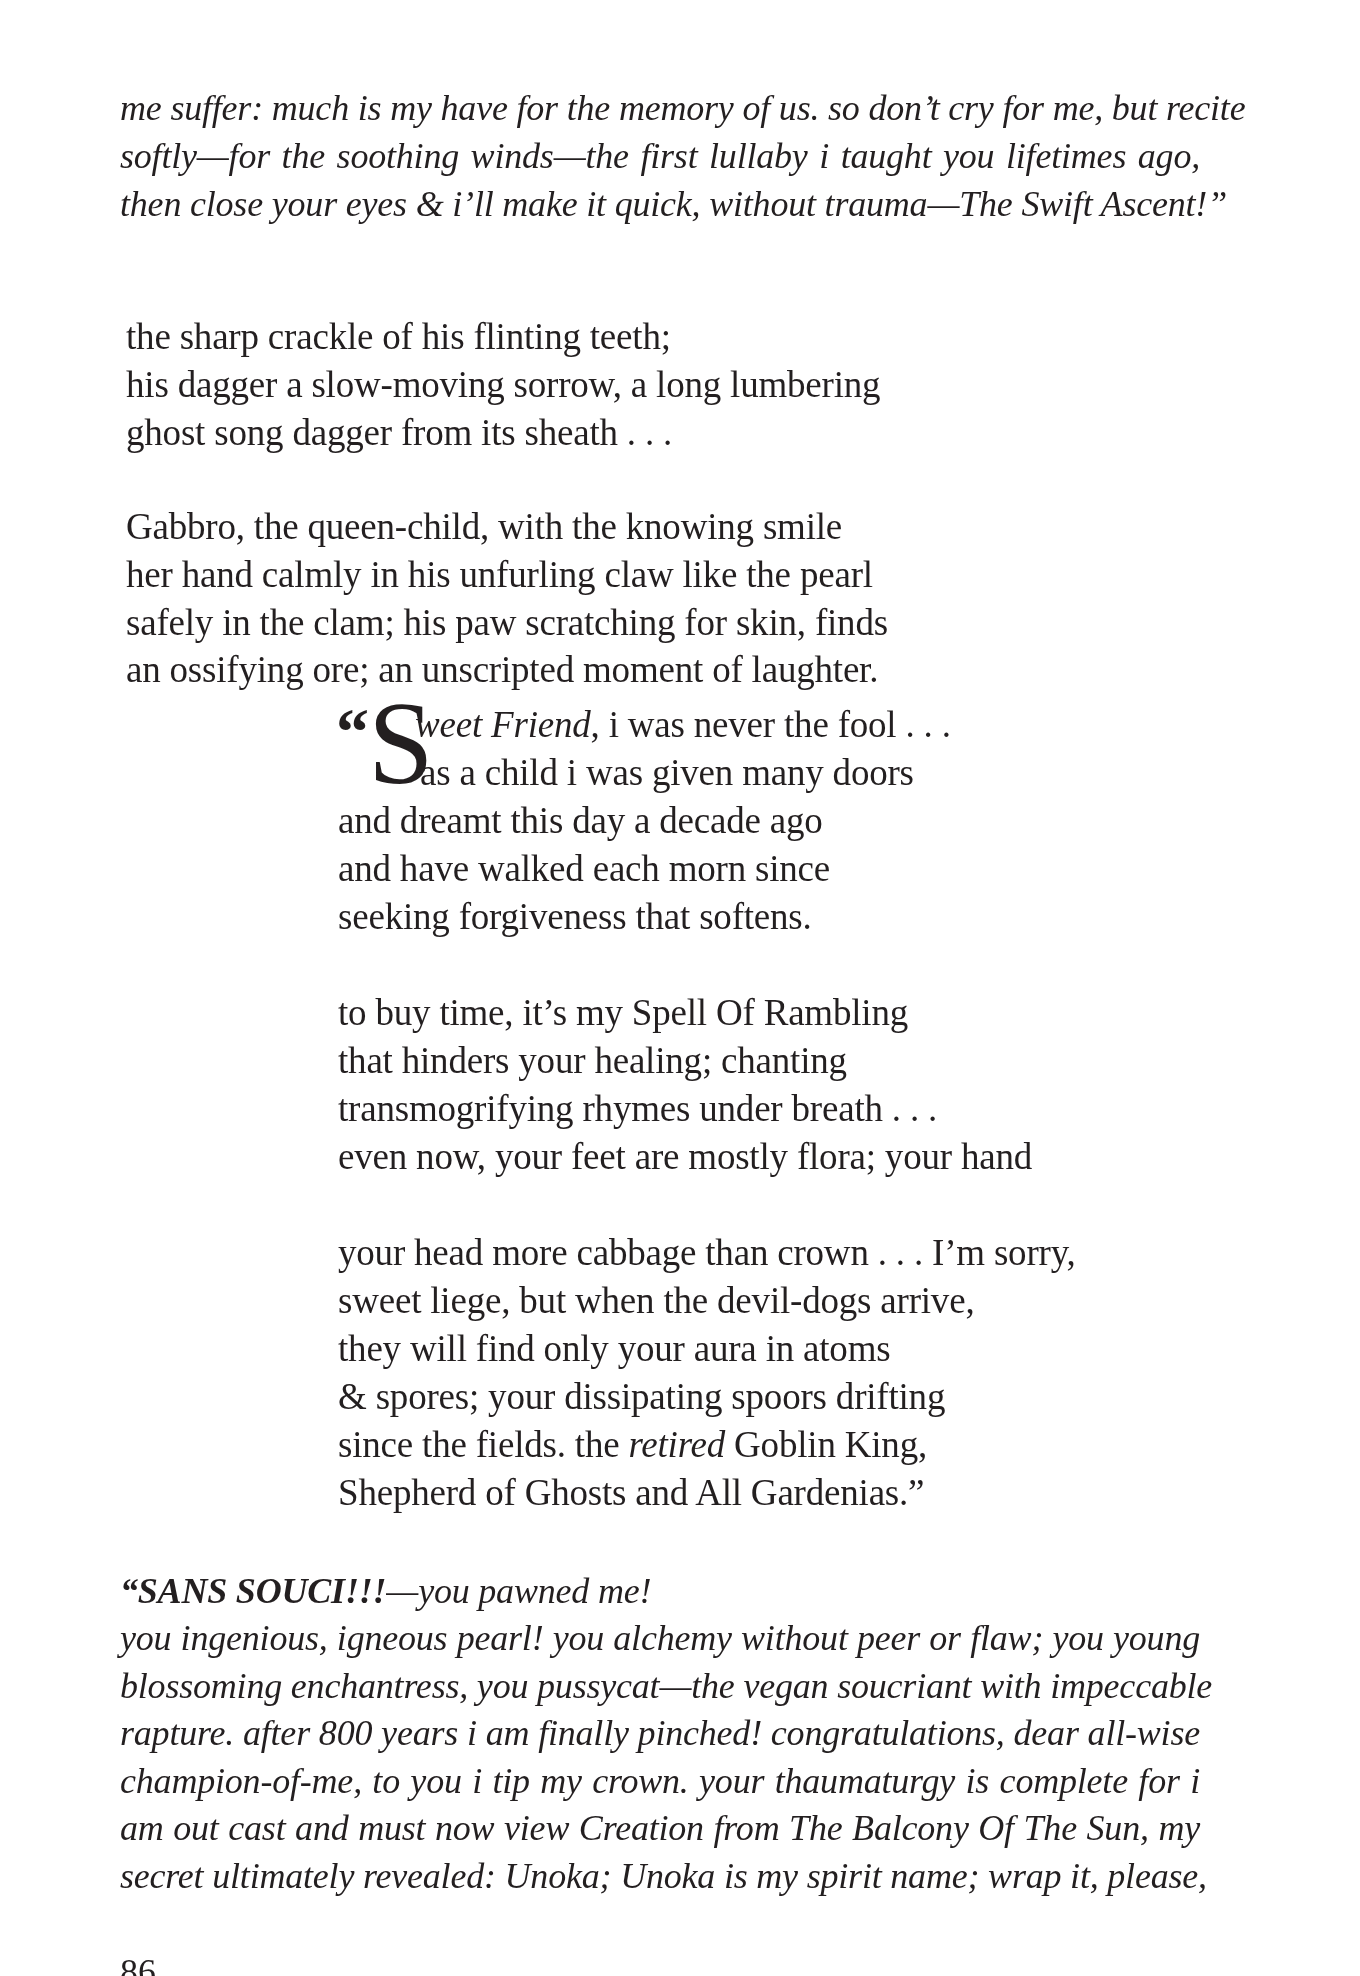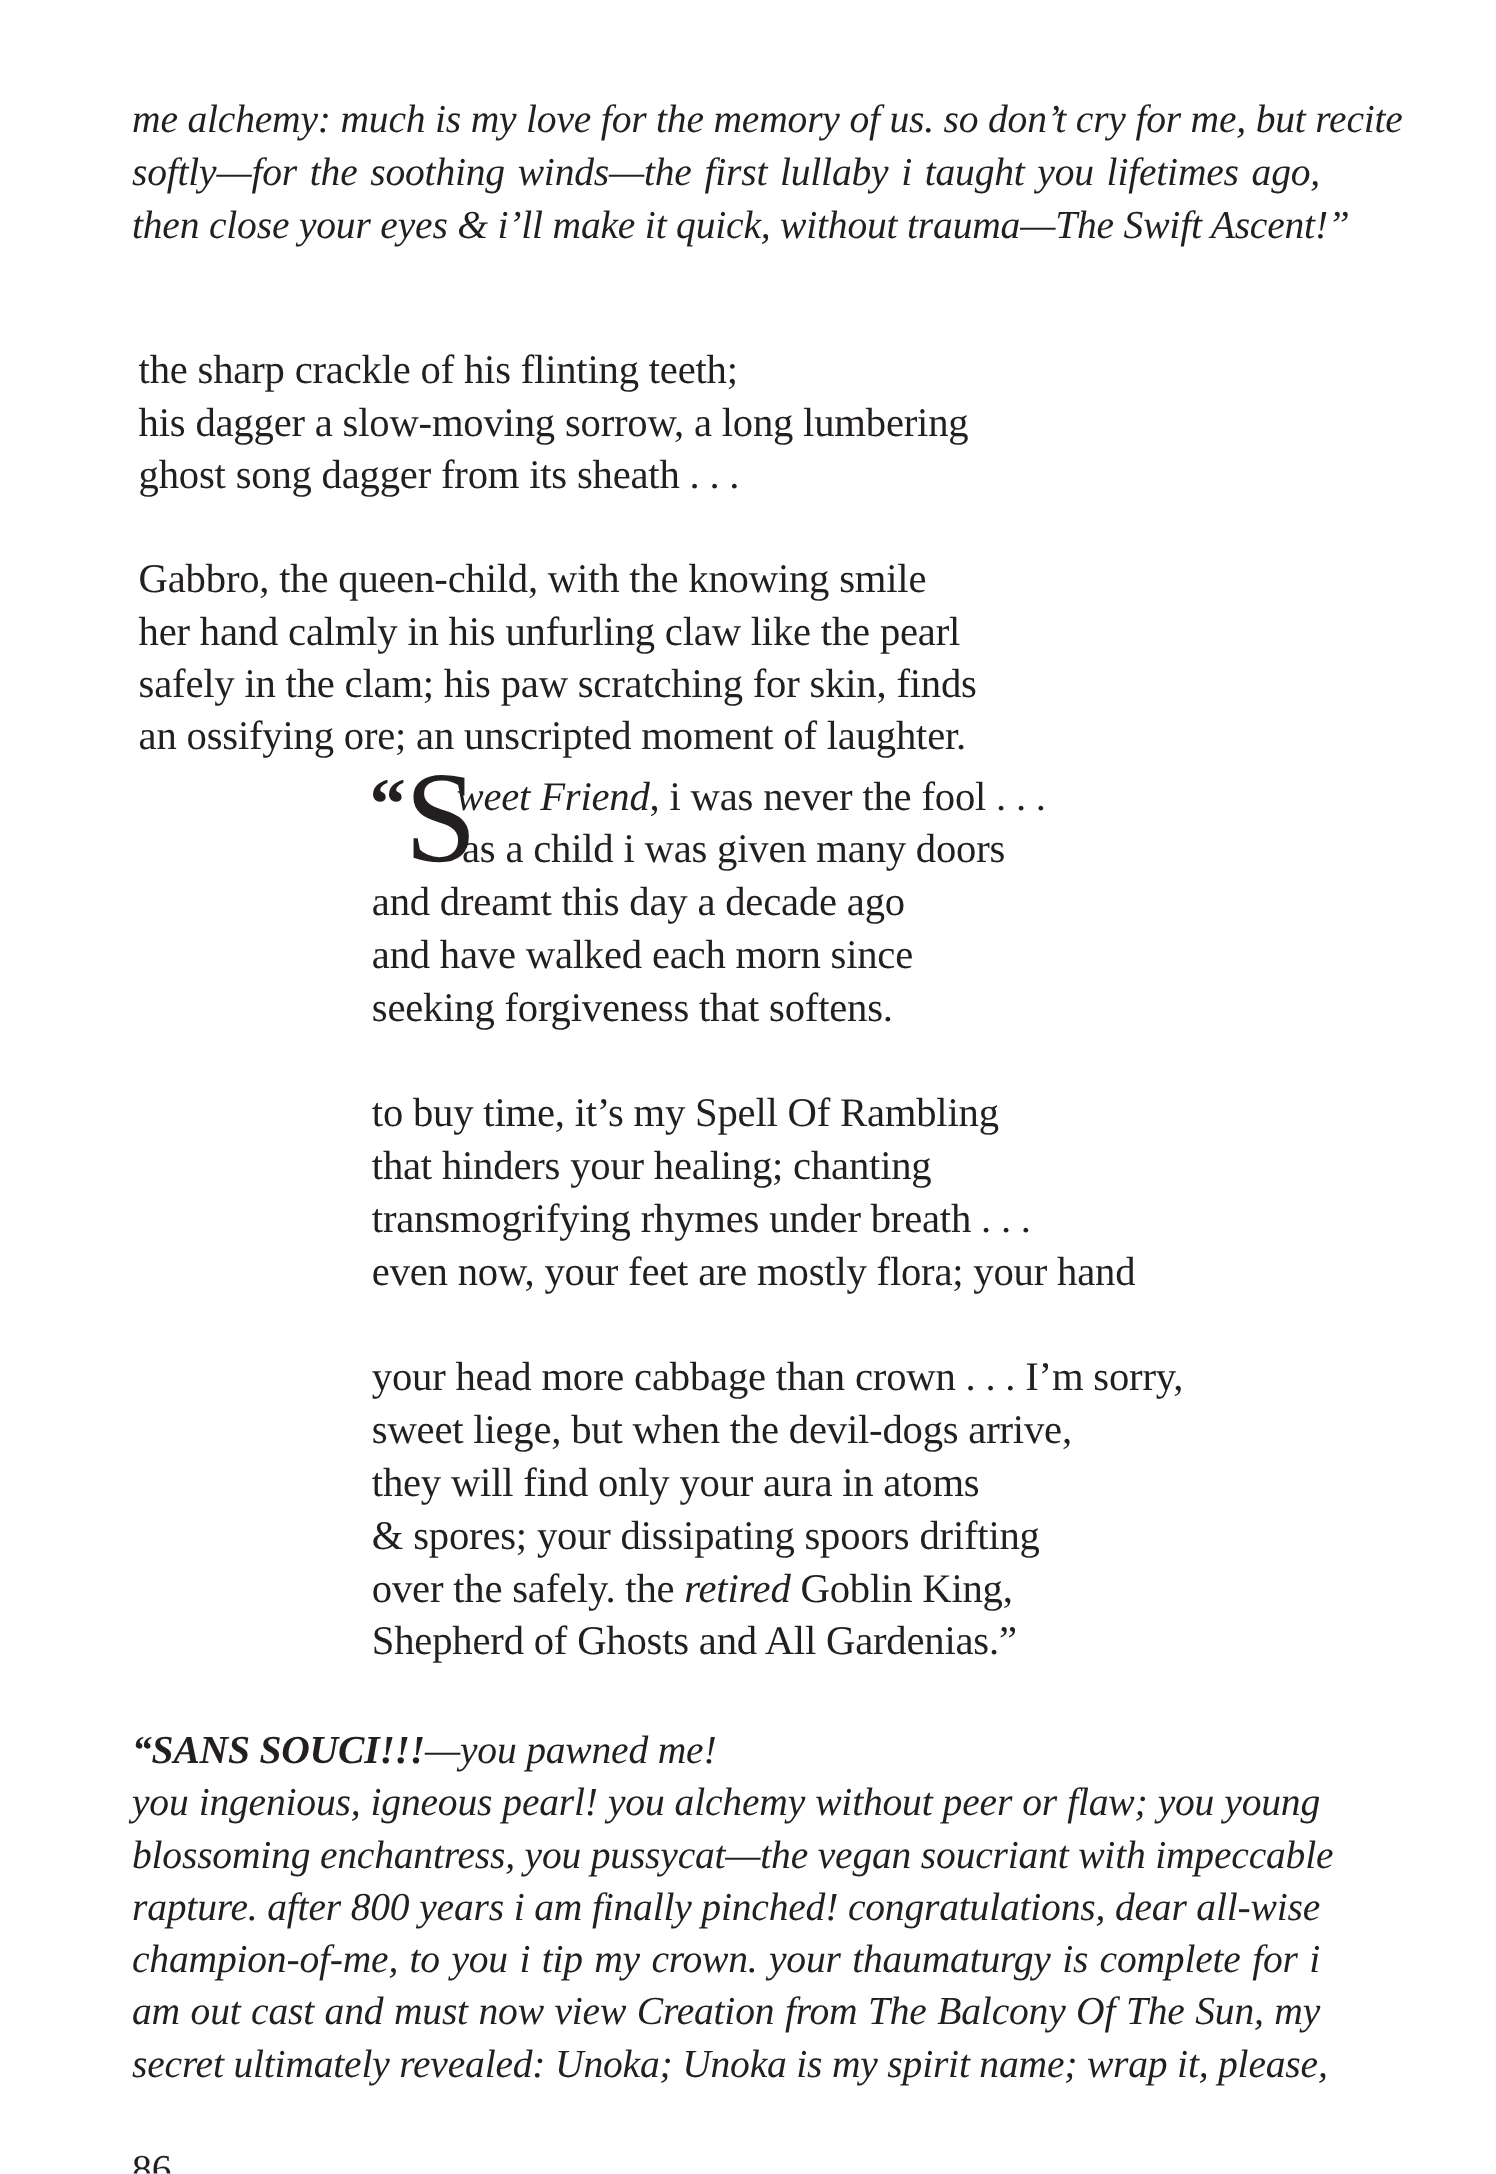--- a/index.html
+++ b/index.html
@@ -27,21 +27,21 @@
     position: absolute; left: 368px; top: 688px;
     font-size: 118px; line-height: 112px;
   }
   .pagenum { position: absolute; left: 120px; top: 1948px; font-size: 36px; line-height: 48px; }
 </style>
 </head>
 <body>
 
 <div class="page">
 
-  <div class="line prose it" style="top:84px">me alchemy: much is my love for the memory of us. so don’t cry for me, but recite</div>
+  <div class="line prose it" style="top:84px">me suffer: much is my have for the memory of us. so don’t cry for me, but recite</div>
   <div class="line prose it" style="top:132px">softly—for the soothing winds—the first lullaby i taught you lifetimes ago,</div>
   <div class="line prose it last" style="top:180px">then close your eyes &amp; i’ll make it quick, without trauma—The Swift Ascent!”</div>
 
   <div class="line verse" style="top:276px">the sharp crackle of his flinting teeth;</div>
   <div class="line verse" style="top:324px">his dagger a slow-moving sorrow, a long lumbering</div>
   <div class="line verse" style="top:372px">ghost song dagger from its sheath . . .</div>
 
   <div class="line verse" style="top:466px">Gabbro, the queen-child, with the knowing smile</div>
   <div class="line verse" style="top:514px">her hand calmly in his unfurling claw like the pearl</div>
   <div class="line verse" style="top:562px">safely in the clam; his paw scratching for skin, finds</div>
@@ -56,21 +56,21 @@
   <div class="line inset" style="top:893px">seeking forgiveness that softens.</div>
 
   <div class="line inset" style="top:989px">to buy time, it’s my Spell Of Rambling</div>
   <div class="line inset" style="top:1037px">that hinders your healing; chanting</div>
   <div class="line inset" style="top:1085px">transmogrifying rhymes under breath . . .</div>
   <div class="line inset" style="top:1133px">even now, your feet are mostly flora; your hand</div>
   <div class="line inset" style="top:1229px">your head more cabbage than crown . . . I’m sorry,</div>
   <div class="line inset" style="top:1277px">sweet liege, but when the devil-dogs arrive,</div>
   <div class="line inset" style="top:1325px">they will find only your aura in atoms</div>
   <div class="line inset" style="top:1373px">&amp; spores; your dissipating spoors drifting</div>
-  <div class="line inset" style="top:1421px"><span>over the safely. the </span><span class="it">retired</span><span> Goblin King,</span></div>
+  <div class="line inset" style="top:1421px"><span>since the fields. the </span><span class="it">retired</span><span> Goblin King,</span></div>
   <div class="line inset" style="top:1469px">Shepherd of Ghosts and All Gardenias.”</div>
 
   <div class="line prose it" style="top:1614px">you ingenious, igneous pearl! you alchemy without peer or flaw; you young</div>
   <div class="line it" style="left:120px; top:1567px;"><span style="font-weight:bold;">“SANS SOUCI!!!</span><span>—you pawned me!</span></div>
   <div class="line prose it" style="top:1662px">blossoming enchantress, you pussycat—the vegan soucriant with impeccable</div>
   <div class="line prose it" style="top:1709px">rapture. after 800 years i am finally pinched! congratulations, dear all-wise</div>
   <div class="line prose it" style="top:1757px">champion-of-me, to you i tip my crown. your thaumaturgy is complete for i</div>
   <div class="line prose it" style="top:1804px">am out cast and must now view Creation from The Balcony Of The Sun, my</div>
   <div class="line prose it" style="top:1852px">secret ultimately revealed: Unoka; Unoka is my spirit name; wrap it, please,</div>
 

